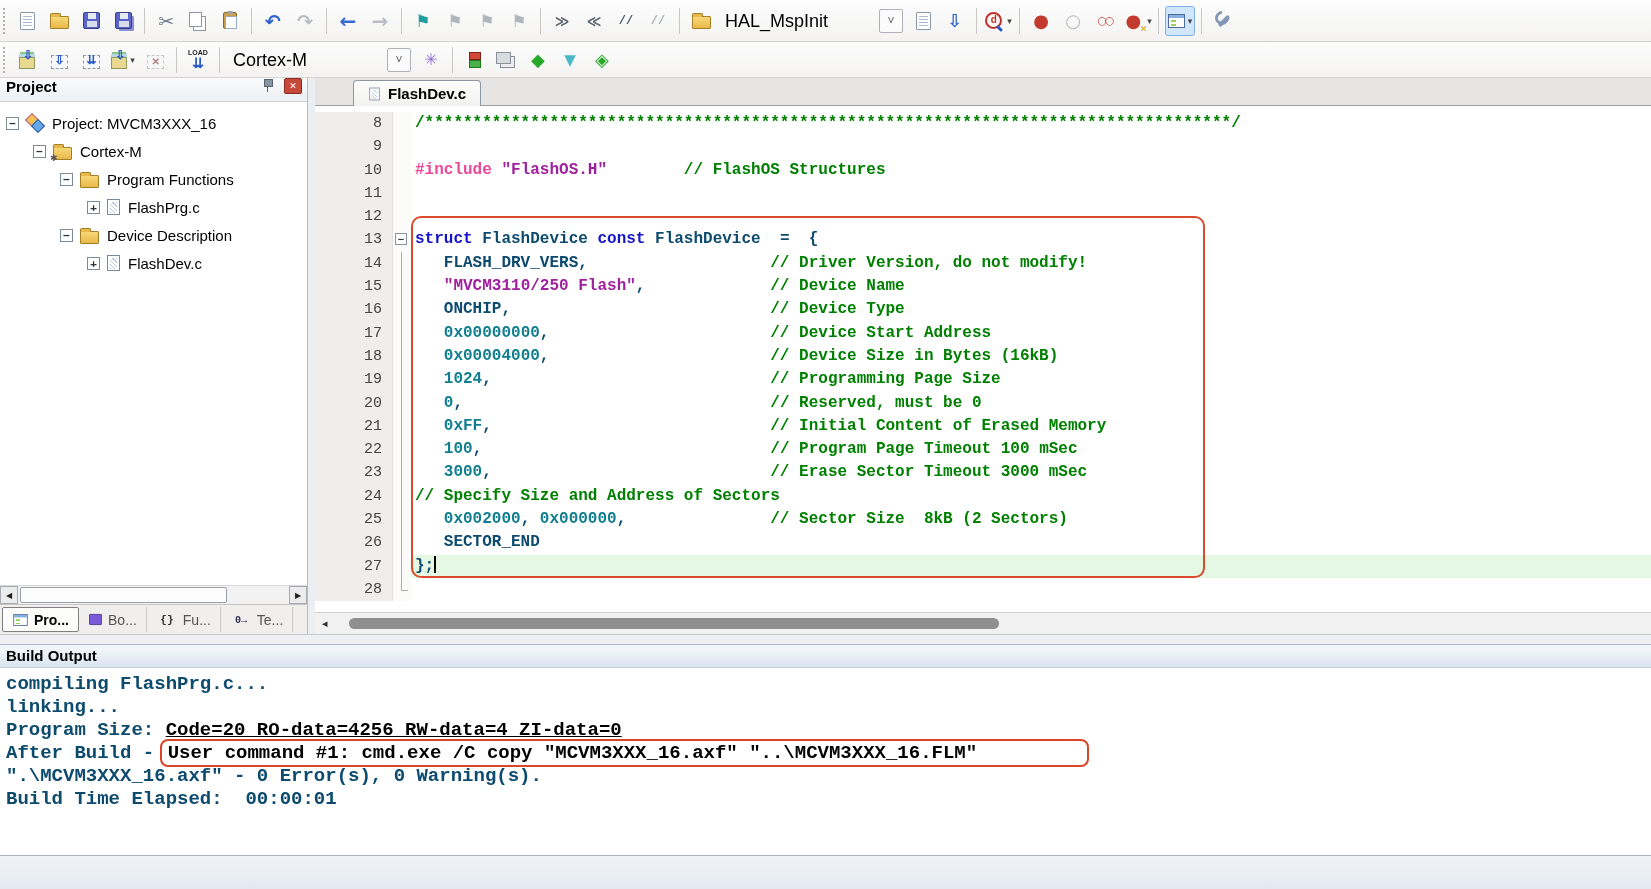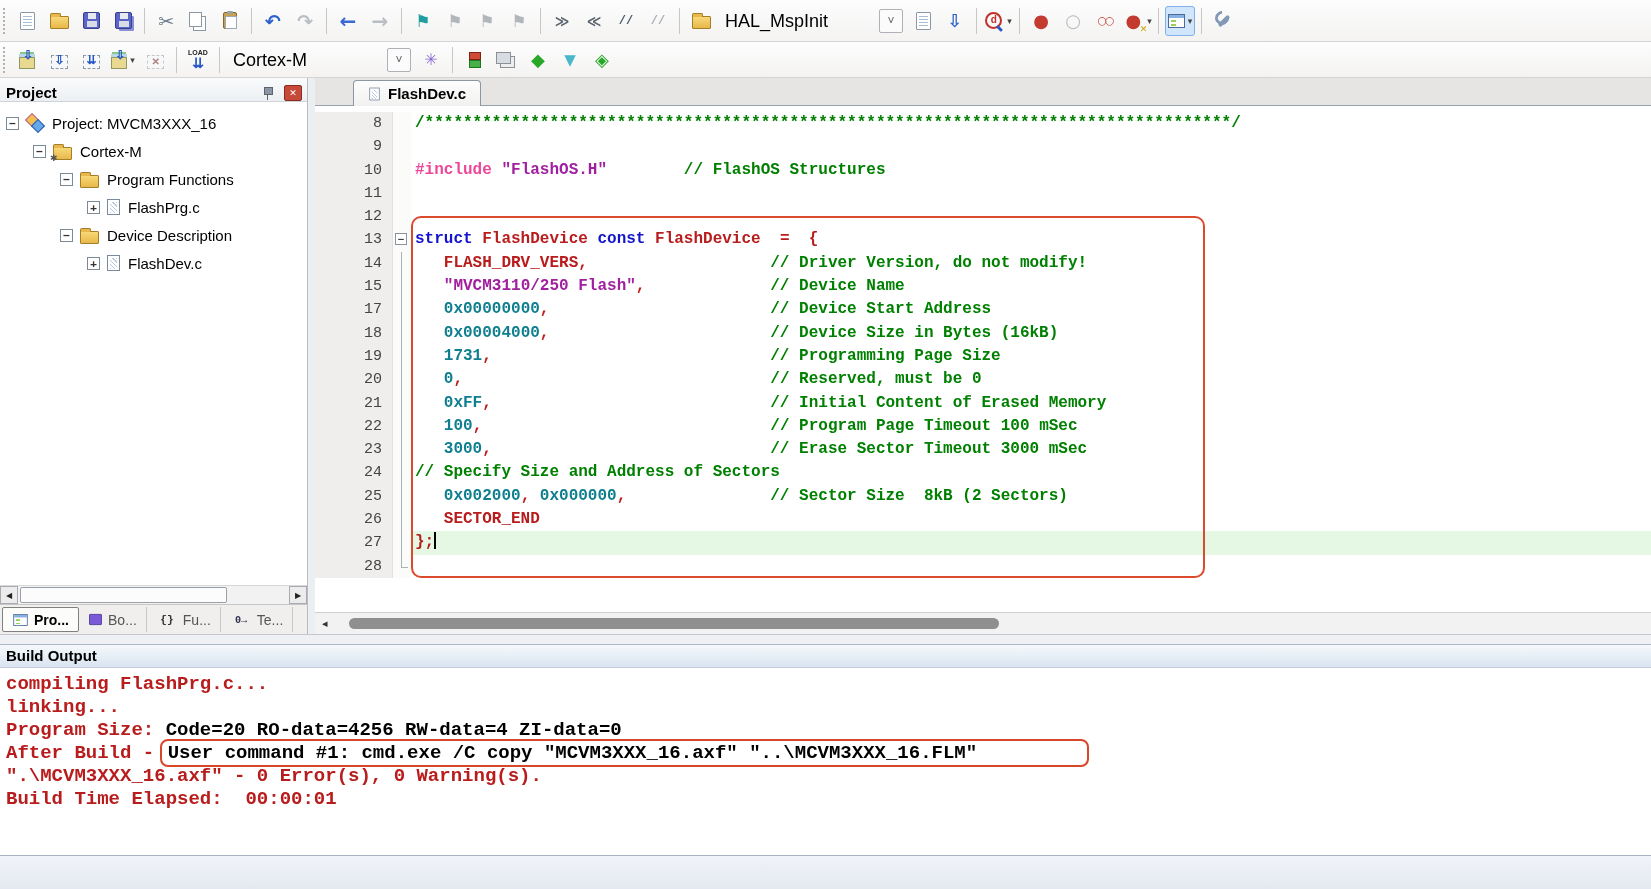--- a/index.html
+++ b/index.html
@@ -54,21 +54,21 @@
 .sh-rte::before{content:"";position:absolute;left:2px;top:1px;width:10px;height:6px;background:#d04838;border:1px solid #802018}
 .sh-rte::after{content:"";position:absolute;left:2px;top:9px;width:10px;height:6px;background:#48b048;border:1px solid #1a7a1a}
 .sh-wins{width:15px;height:12px;background:#d8dce0;border:1px solid #8a9098;box-shadow:4px 4px 0 -1px #eceef0,4px 4px 0 0 #8a9098;margin:-3px 3px 0 -3px}
 .sh-book{width:15px;height:13px;background:#7a5ad8;border:1px solid #4a3098;border-radius:1px;transform:skewX(-10deg)}
 
 #main{display:flex;height:556px;flex:none}
 #proj{width:308px;border-right:1px solid #b8bcc2;display:flex;flex-direction:column;background:#fff;flex:none}
 #split{width:7px;background:#eceff2;flex:none}
 #editor{flex:1;display:flex;flex-direction:column;background:#fff;min-width:0}
 
-.phead{height:24px;display:flex;align-items:flex-end;padding:0 5px 0 6px;font-weight:600;font-size:15px;background:linear-gradient(#fafbfc,#eceff3);border-bottom:1px solid #d0d4da;flex:none}
+.phead{height:24px;display:flex;align-items:flex-start;padding:0 5px 0 6px;font-weight:600;font-size:15px;background:linear-gradient(#fafbfc,#eceff3);border-bottom:1px solid #d0d4da;flex:none}
 .pin{width:12px;height:15px;position:relative;margin-left:auto;margin-right:10px}
 .pin::before{content:"";position:absolute;left:2px;top:1px;width:7px;height:6px;background:#8a96a4;border:1px solid #5a646e}
 .pin::after{content:"";position:absolute;left:5px;top:8px;width:1px;height:6px;background:#5a646e}
 .pclose{width:18px;height:16px;background:#c64a3a;border:1px solid #8a2a20;border-radius:2px;color:#fff;font:bold 9px/14px "DejaVu Sans",sans-serif;text-align:center}
 .pclose::before{content:"\2715"}
 #ptree{flex:1;background:#fff;padding-top:7px;overflow:hidden}
 .trow{display:flex;align-items:center;height:28px;font-size:15px;color:#000;white-space:nowrap}
 .exp{width:13px;height:13px;border:1px solid #7a8a96;background:#fff;color:#333;font:bold 11px/11px "DejaVu Sans Mono",monospace;display:inline-flex;align-items:center;justify-content:center;margin-right:7px;flex:none}
 .tico{flex:none;margin-right:8px;position:relative}
 .ti-target{width:18px;height:18px}
@@ -93,31 +93,31 @@
 .cl{display:flex;height:23.3px}
 .ln{width:78px;text-align:right;padding-right:10px;background:#efeeed;border-right:1px solid #e2e1e0;color:#444;font:15px/23.3px "Liberation Mono",monospace;flex:none}
 .fold{width:18px;flex:none;position:relative;background:#fbfbfa}
 .fold.l::before{content:"";position:absolute;left:8px;top:0;bottom:0;width:1px;background:#a8b0b8}
 .fold.e::before{content:"";position:absolute;left:8px;top:0;width:1px;height:13px;background:#a8b0b8}
 .fold.e::after{content:"";position:absolute;left:8px;top:12px;width:7px;height:1px;background:#a8b0b8}
 .fbox{position:absolute;left:2px;top:5px;width:12px;height:12px;border:1px solid #8a949e;background:#fff;font:bold 9px/10px "DejaVu Sans",sans-serif;text-align:center;color:#333}
 .code{white-space:pre;font:bold 16px/23.3px "Liberation Mono",monospace;padding-left:4px;flex:1;color:#000}
 .cur .code{background:#e4f8e3}
 .caret{display:inline-block;width:2px;height:17px;background:#000;vertical-align:-3px}
-.tk-t{color:#b91c1c}.tk-c{color:#008000}.tk-k{color:#1414cc}.tk-n{color:#0f7f8f}.tk-s{color:#a020a0}.tk-p{color:#ec4899}
+.tk-t{color:#0c4a6e}.tk-c{color:#008000}.tk-k{color:#1414cc}.tk-n{color:#0f7f8f}.tk-s{color:#a020a0}.tk-p{color:#ec4899}
 #ebox{position:absolute;left:96px;top:110px;width:794px;height:362px;border:2px solid #da4a2c;border-radius:10px;pointer-events:none}
 .ehscroll{height:22px;background:#f2f2f2;border-top:1px solid #cfcfcf;position:relative;flex:none}
 .earr{position:absolute;left:7px;top:4px;font-size:11px;color:#333}
 .ethumb{position:absolute;left:34px;top:5px;width:650px;height:11px;background:#8f8f8f;border-radius:6px}
 
 #gap{height:10px;background:#eef0f3;border-top:1px solid #c4c8ce;flex:none}
 .bohead{height:24px;background:linear-gradient(#f6f9fc,#d9e4f0);border-top:1px solid #aeb8c8;border-bottom:1px solid #c2ccda;font-weight:600;font-size:15px;line-height:22px;padding-left:6px;flex:none}
 #bobody{height:187px;background:#fff;padding:5px 0 0 6px;flex:none;overflow:hidden}
 .bl{white-space:pre;font:bold 19px/23px "Liberation Mono",monospace;color:#000}
-.tk-u{}
+.tk-u{text-decoration:underline}
 .tk-bx{border:2px solid #d9472b;border-radius:8px;padding:1px 110px 1px 6px;margin:12px -110px 0 -6px}
 #footer{height:34px;background:linear-gradient(#f0f3f8,#e4e9f1);border-top:1px solid #aab4c2;flex:none}
 </style>
 </head>
 <body>
 
 <div id="app">
   <div class="tb" id="tb1">
       <span class="grip"></span>
       <span class="tbtn">
@@ -382,33 +382,38 @@
               <span class="ln">14</span>
               <span class="fold l"></span>
               <span class="code"><span class="tk-t">   FLASH_DRV_VERS,</span><span class="tk-t">                   </span><span class="tk-c">// Driver Version, do not modify!</span></span>
             </div>
             <div class="cl">
               <span class="ln">15</span>
               <span class="fold l"></span>
               <span class="code"><span class="tk-t">   </span><span class="tk-s">"MVCM3110/250 Flash"</span><span class="tk-t">,             </span><span class="tk-c">// Device Name</span></span>
             </div>
             <div class="cl">
+              <span class="ln">16</span>
+              <span class="fold l"></span>
+              <span class="code"><span class="tk-t">   ONCHIP,</span><span class="tk-t">                           </span><span class="tk-c">// Device Type</span></span>
+            </div>
+            <div class="cl">
               <span class="ln">17</span>
               <span class="fold l"></span>
               <span class="code"><span class="tk-t">   </span><span class="tk-n">0x00000000</span><span class="tk-t">,                       </span><span class="tk-c">// Device Start Address</span></span>
             </div>
             <div class="cl">
               <span class="ln">18</span>
               <span class="fold l"></span>
               <span class="code"><span class="tk-t">   </span><span class="tk-n">0x00004000</span><span class="tk-t">,                       </span><span class="tk-c">// Device Size in Bytes (16kB)</span></span>
             </div>
             <div class="cl">
               <span class="ln">19</span>
               <span class="fold l"></span>
-              <span class="code"><span class="tk-t">   </span><span class="tk-n">1731</span><span class="tk-t">,                             </span><span class="tk-c">// Programming Page Size</span></span>
+              <span class="code"><span class="tk-t">   </span><span class="tk-n">1024</span><span class="tk-t">,                             </span><span class="tk-c">// Programming Page Size</span></span>
             </div>
             <div class="cl">
               <span class="ln">20</span>
               <span class="fold l"></span>
               <span class="code"><span class="tk-t">   </span><span class="tk-n">0</span><span class="tk-t">,                                </span><span class="tk-c">// Reserved, must be 0</span></span>
             </div>
             <div class="cl">
               <span class="ln">21</span>
               <span class="fold l"></span>
               <span class="code"><span class="tk-t">   </span><span class="tk-n">0xFF</span><span class="tk-t">,                             </span><span class="tk-c">// Initial Content of Erased Memory</span></span>

